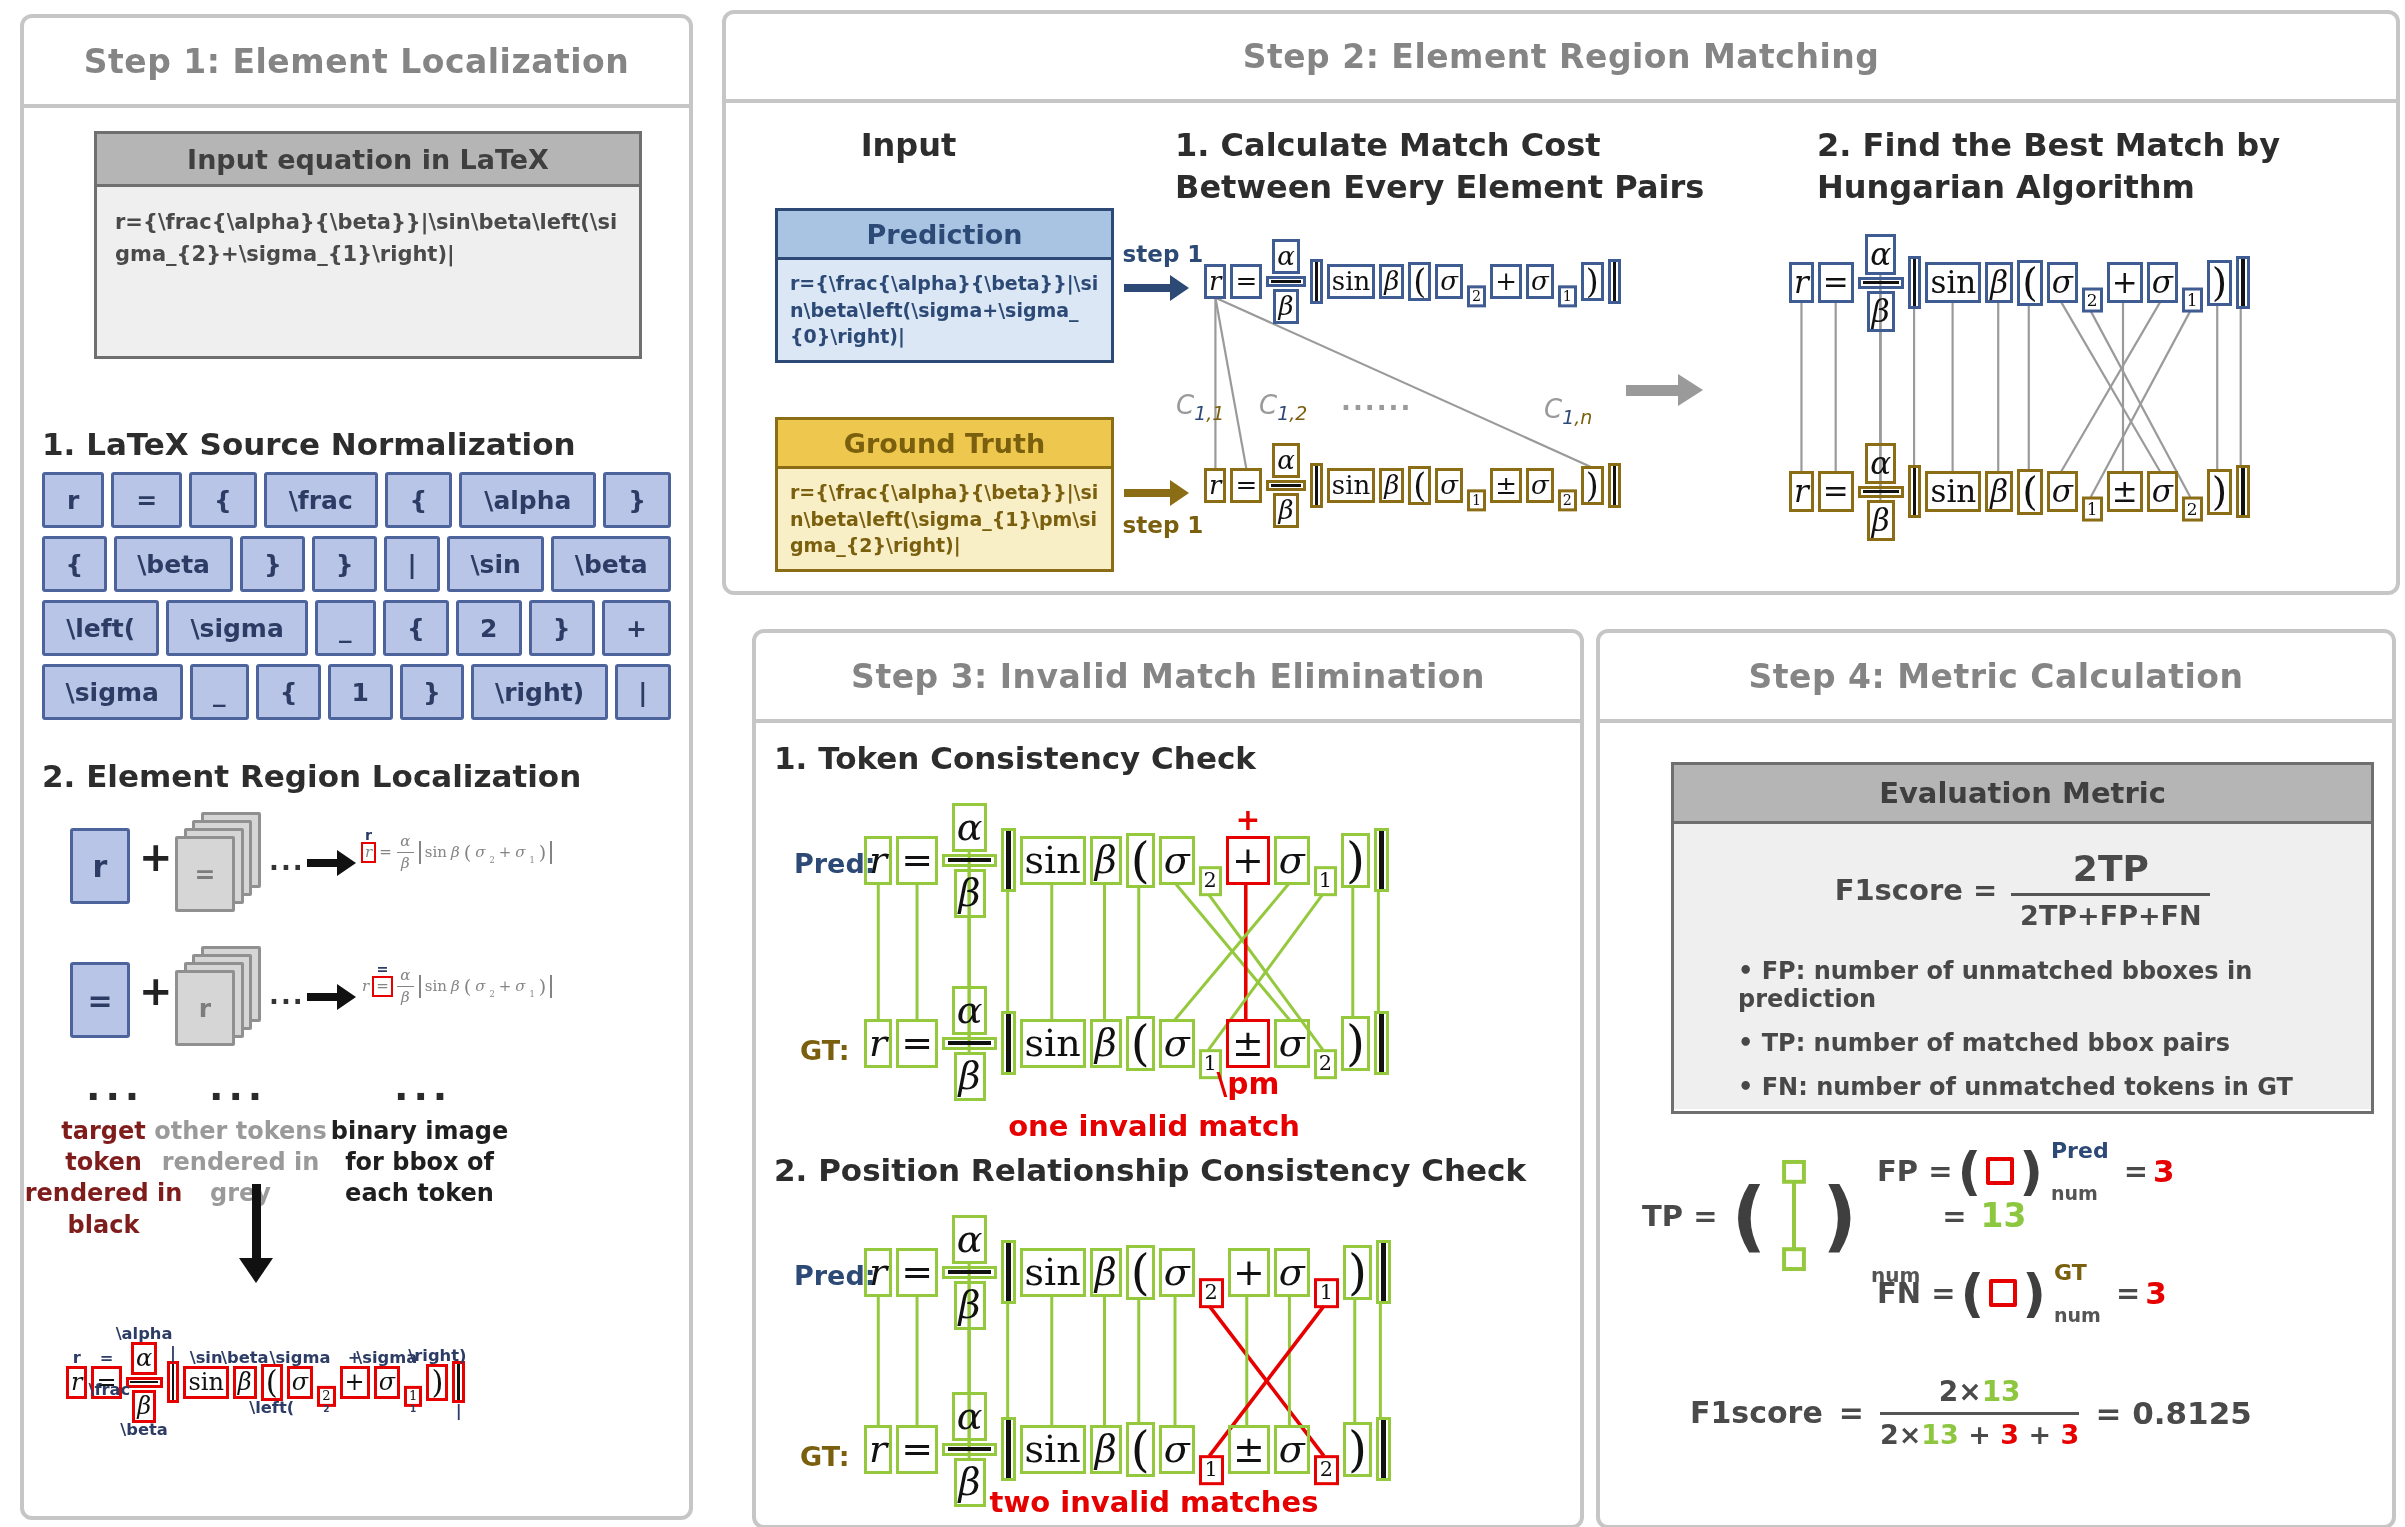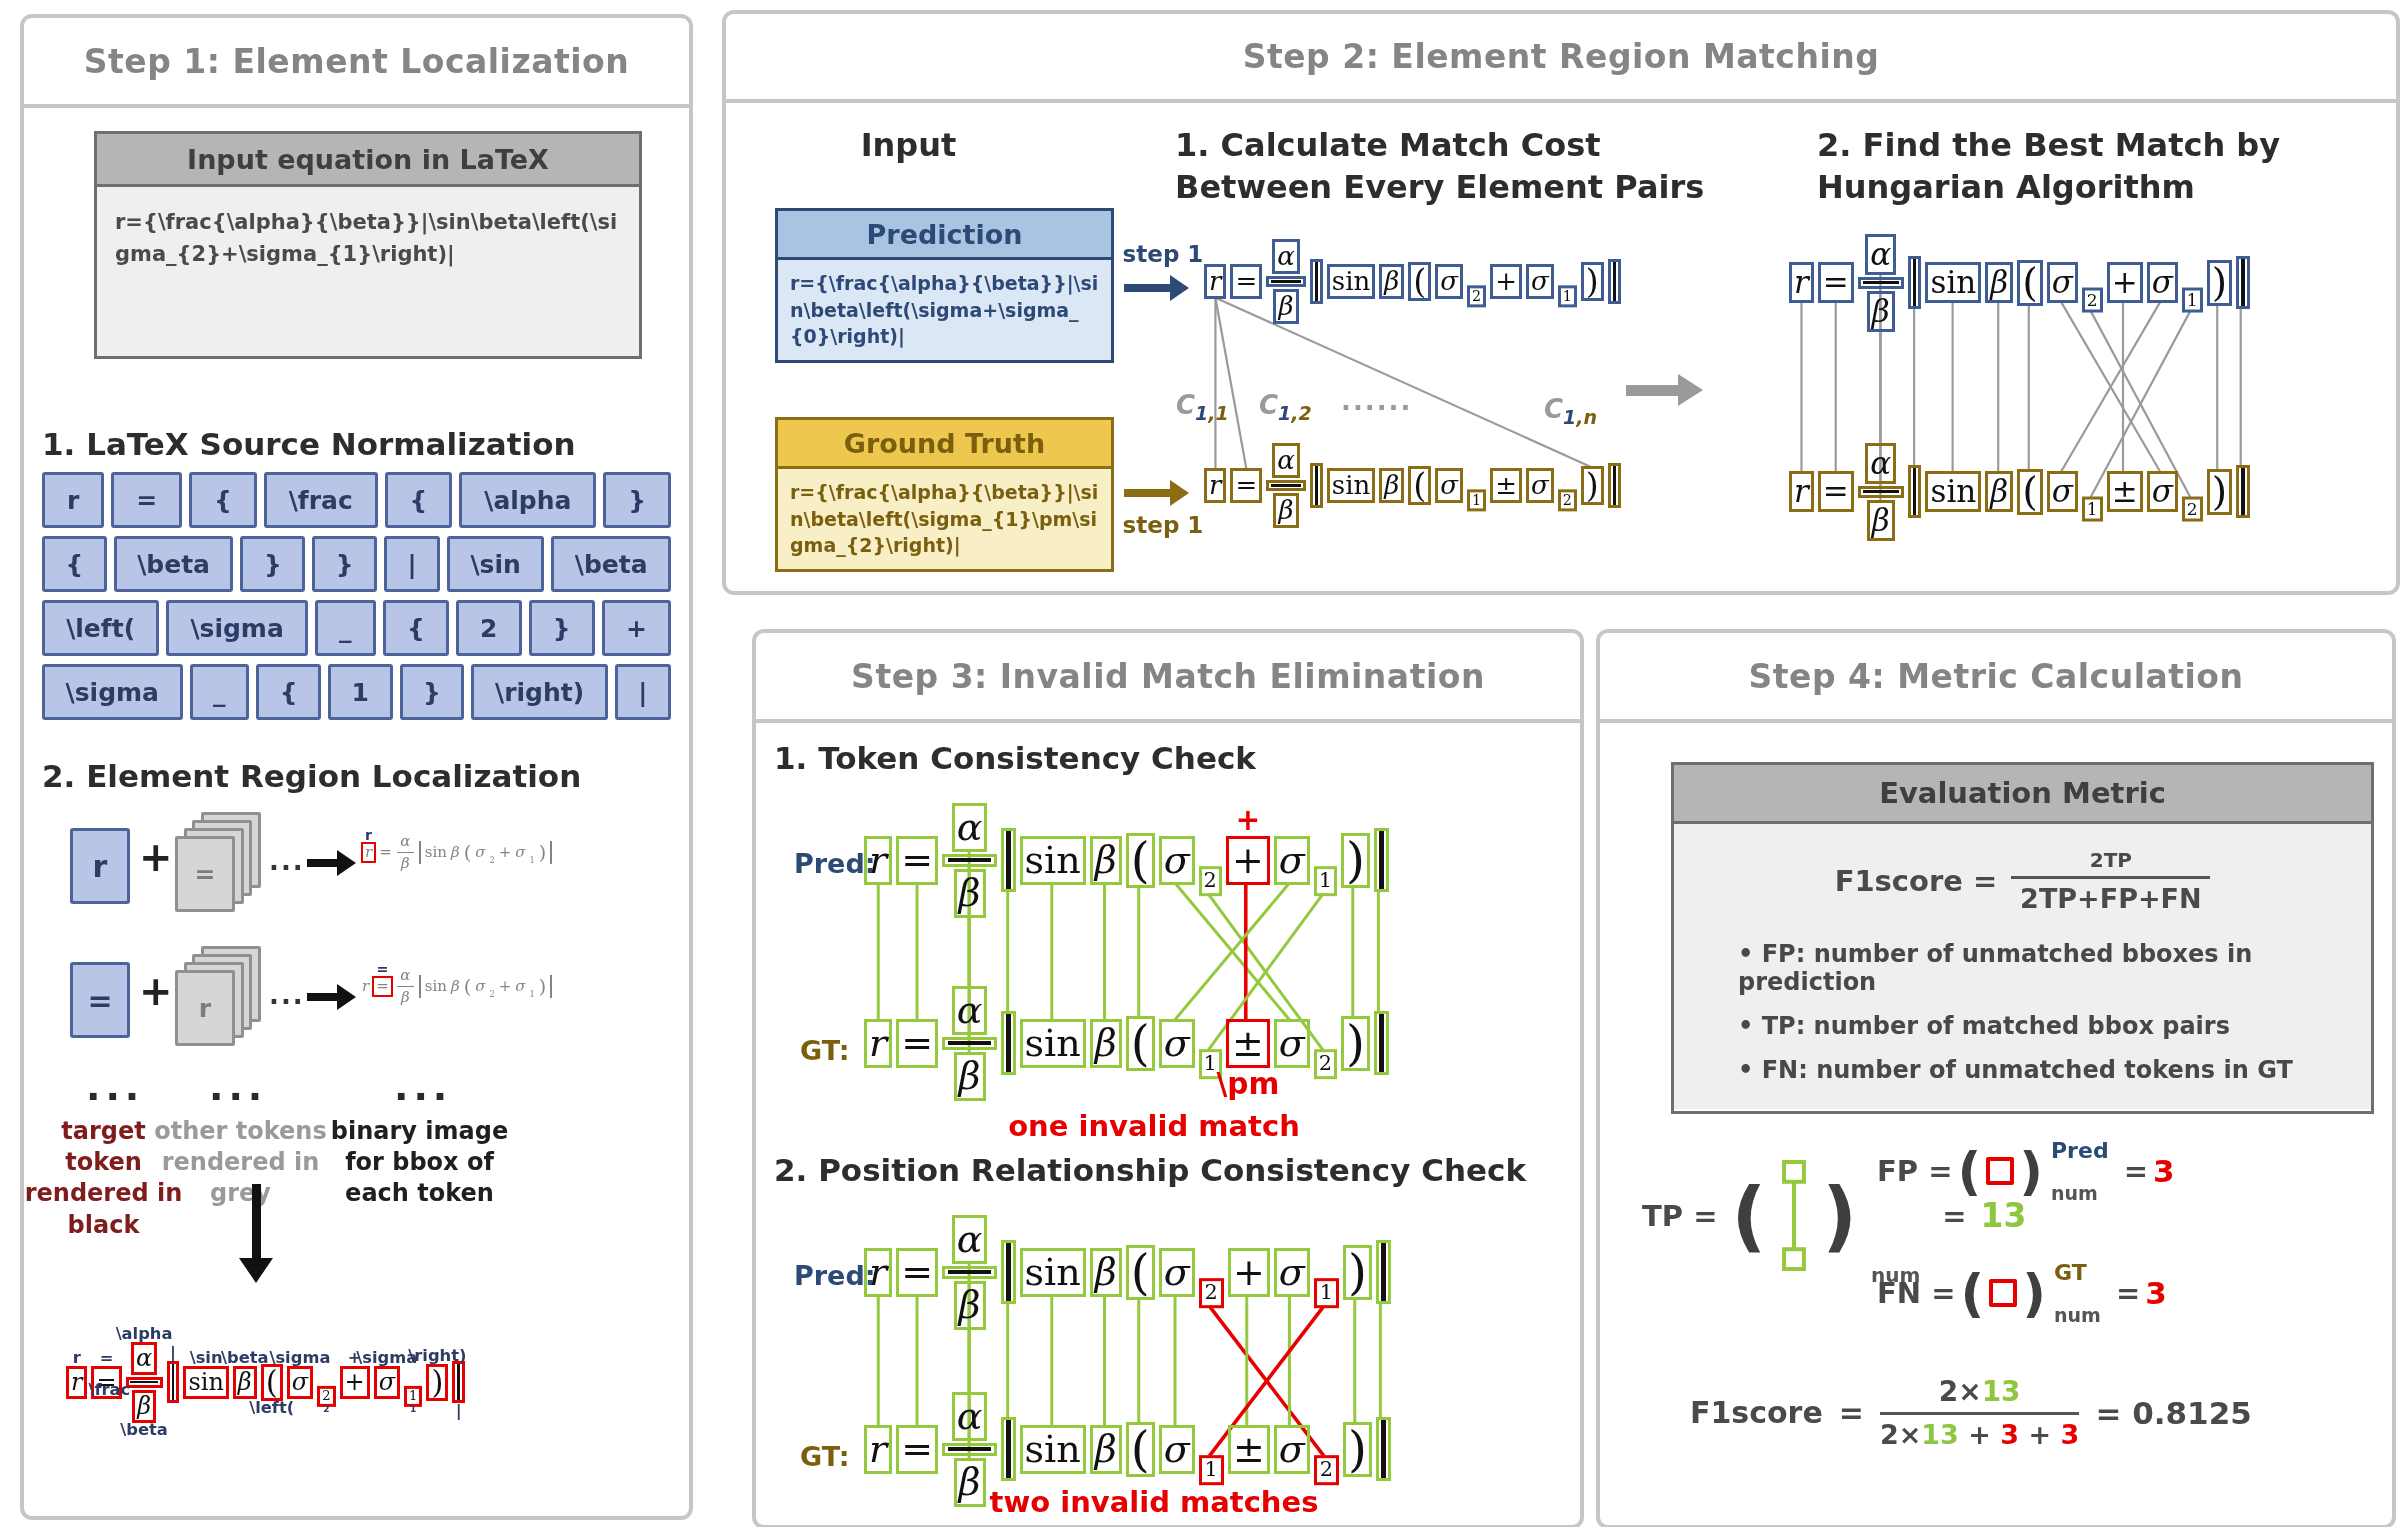--- a/index.html
+++ b/index.html
@@ -85,21 +85,21 @@
   .pos-below{top:calc(100% + .14em);left:50%;transform:translateX(-50%);}
   .pos-left{right:calc(100% - .1em);top:.1em;}
   .tok-label.red{color:var(--eq_red);font-size:.78em;}
   #eq-annot .tok-label{font-size:.68em;}
   .box-none .tok-label{font-size:.95em;}
   .eqpos{position:absolute;}
   svg.lines{position:absolute;left:0;top:0;width:100%;height:100%;}
   .diag{position:absolute;}
 
   
-  .costlab{font-size:26px;font-weight:bold;font-style:italic;color:#9a9a9a;text-align:center;}
+  .costlab{font-size:26px;font-weight:normal;font-style:italic;color:#9a9a9a;text-align:center;}
   .costlab .ci{font-size:19px;color:var(--pred_text);vertical-align:-6px;}
   .costlab .cj{font-size:19px;color:var(--gt_text);vertical-align:-6px;}
   .cost-dots{font-size:26px;font-weight:bold;letter-spacing:2px;color:#9a9a9a;}
   .pg-label{font-size:27px;font-weight:bold;}
   .red-cap{color:var(--eq_red);font-size:29px;font-weight:bold;text-align:center;}
 
   
   .bullets{display:flex;flex-direction:column;gap:16px;}
   .bullet{font-size:24px;color:#484848;font-weight:600;}
   .bullet::before{content:"•  ";}
@@ -990,21 +990,21 @@
 
   <section class="panel" id="panel4" style="left:1596px;top:629px;width:792px;height:892px;">
     <div class="panel-head">Step 4: Metric Calculation</div>
 
     <div class="inbox abs" style="left:71px;top:129px;width:697px;height:346px;">
       <div class="inbox-head" style="height:56px;font-size:29px;">Evaluation Metric</div>
       <div style="background:var(--input_body_bg);height:285px;padding-top:24px;box-sizing:border-box;">
         <div class="fr-row">
           <span class="metric-eq">F1score =</span>
           <span class="ffrac">
-            <span class="metric-eq" style="font-size:20px;">2TP</span>
+            <span class="metric-eq" style="font-size:36px;">2TP</span>
             <span class="fbar2" style="min-width:199px;"></span>
             <span class="metric-eq" style="font-size:27px;">2TP+FP+FN</span>
           </span>
         </div>
         <div class="bullets" style="margin:26px 0 0 64px;">
           <div class="bullet">FP: number of unmatched bboxes in prediction</div>
           <div class="bullet">TP:  number of matched bbox pairs</div>
           <div class="bullet">FN: number of unmatched tokens in GT</div>
         </div>
       </div>

